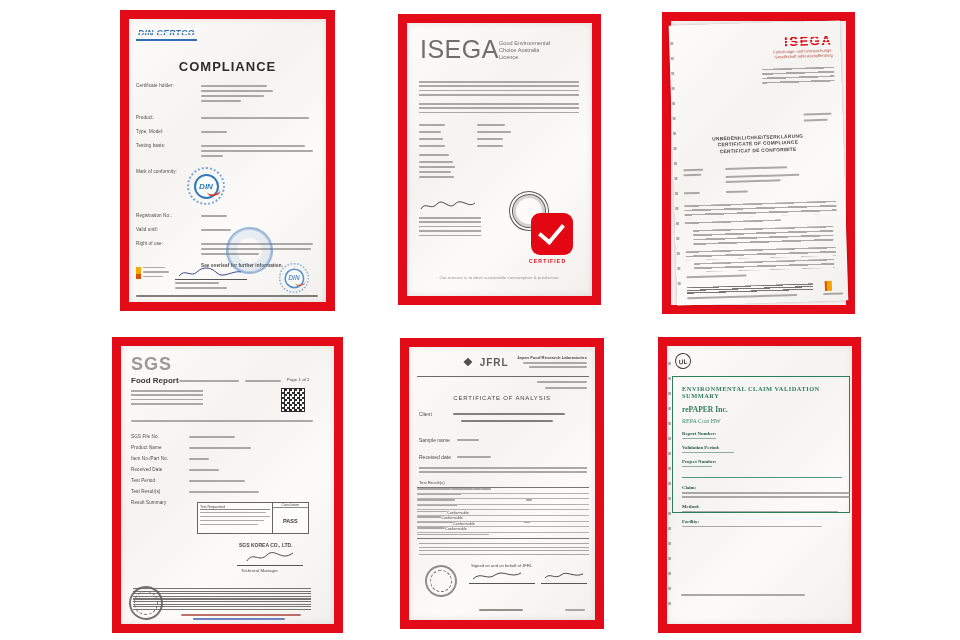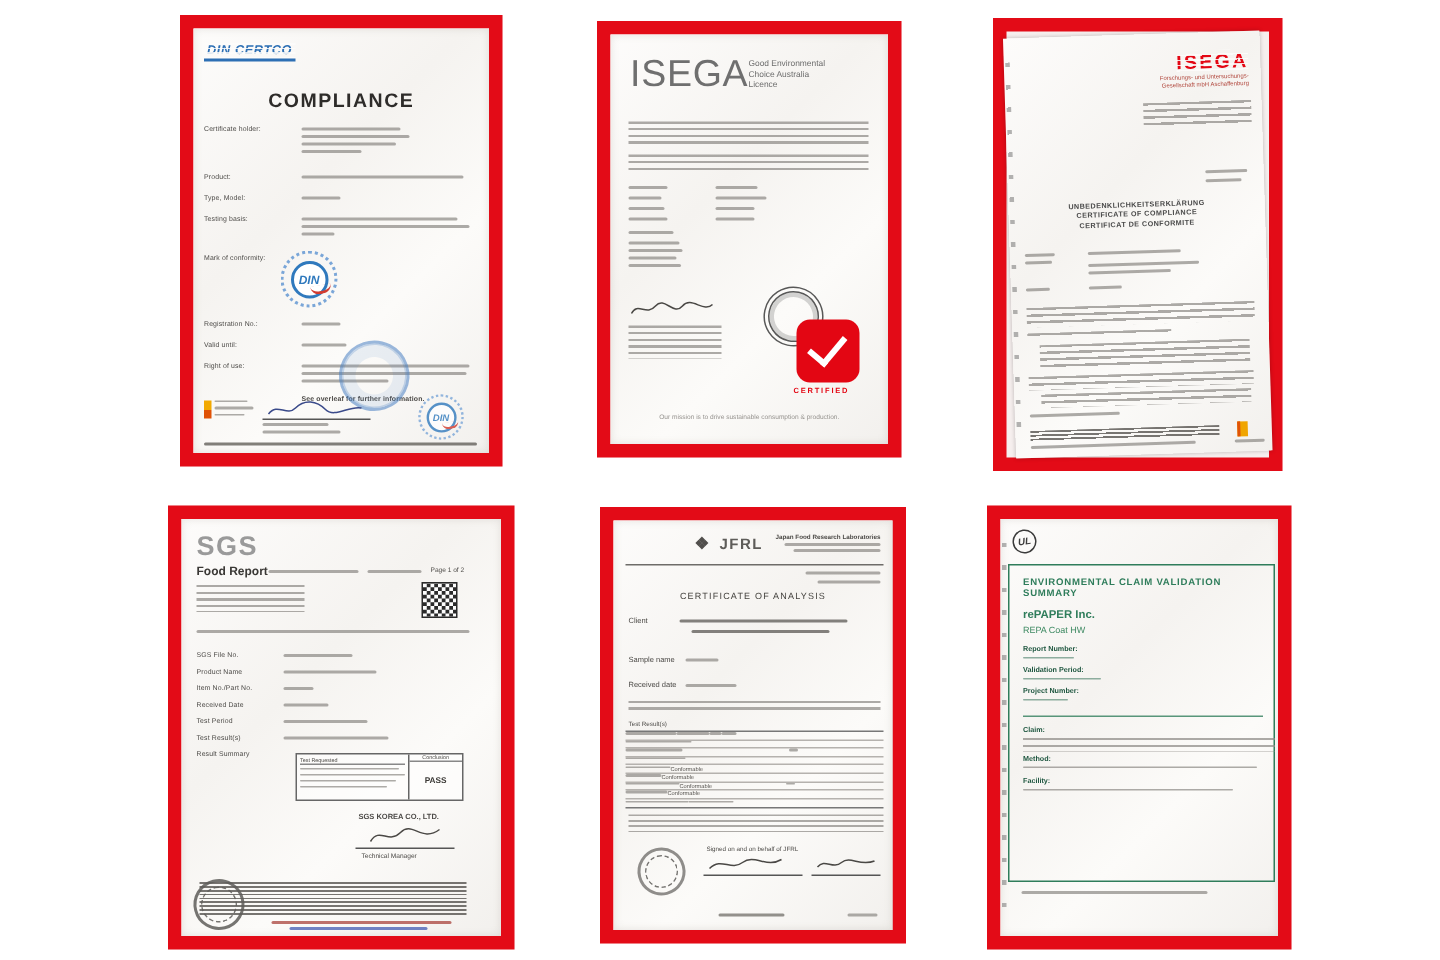--- a/index.html
+++ b/index.html
@@ -95,21 +95,21 @@
   .jfrl-tbl { position:absolute; left:8px; width:172px; border-top:1px solid #777; border-bottom:1px solid #777; }
   .jfrl-row { display:flex; border-bottom:.5px solid #b5b2ae; height:5.6px; align-items:center; }
   .jfrl-row .cA { width:45%; padding-left:2px; } .jfrl-row .cB { width:27%; }
   .jfrl-row .cC { width:14%; } .jfrl-row .cD { width:14%; }
   .conf { font-size:3.8px; color:#55524e; }
 
   
   .ul-logo { position:absolute; left:8px; top:7px; width:16px; height:16px; border-radius:50%;
              border:1.6px solid #3b3b3b; display:flex; align-items:center; justify-content:center;
              font-size:6.5px; font-weight:bold; font-style:italic; color:#3b3b3b; transform:rotate(-8deg); }
-  .ul-box { position:absolute; left:5px; right:2px; top:30px; height:212px; border:1.6px solid #2f7d5b; }
+  .ul-box { position:absolute; left:5px; right:2px; top:30px; height:137px; border:1.6px solid #2f7d5b;font-family:Liberation Serif, serif; }
   .ul-title { position:absolute; left:9px; top:8px; right:6px; font-size:6.4px; font-weight:bold;
               color:#2f7d5b; letter-spacing:.5px; }
   .ul-company { position:absolute; left:9px; top:28px; font-size:7.6px; font-weight:bold; color:#2f7d5b; }
   .ul-product { position:absolute; left:9px; top:41px; font-size:6px; color:#3f8a63; }
   .ul-lbl { font-size:4.8px; font-weight:bold; color:#1f5740; margin-bottom:1.6px; }
   .ul-val { height:1.6px; background:#7aa08f; opacity:.85; border-radius:1px; margin-bottom:3.5px; }
   .ul-div { position:absolute; left:9px; width:160px; border-top:1px solid #2f7d5b; opacity:.8; }
 
   svg.sig { display:block; }
 </style>

